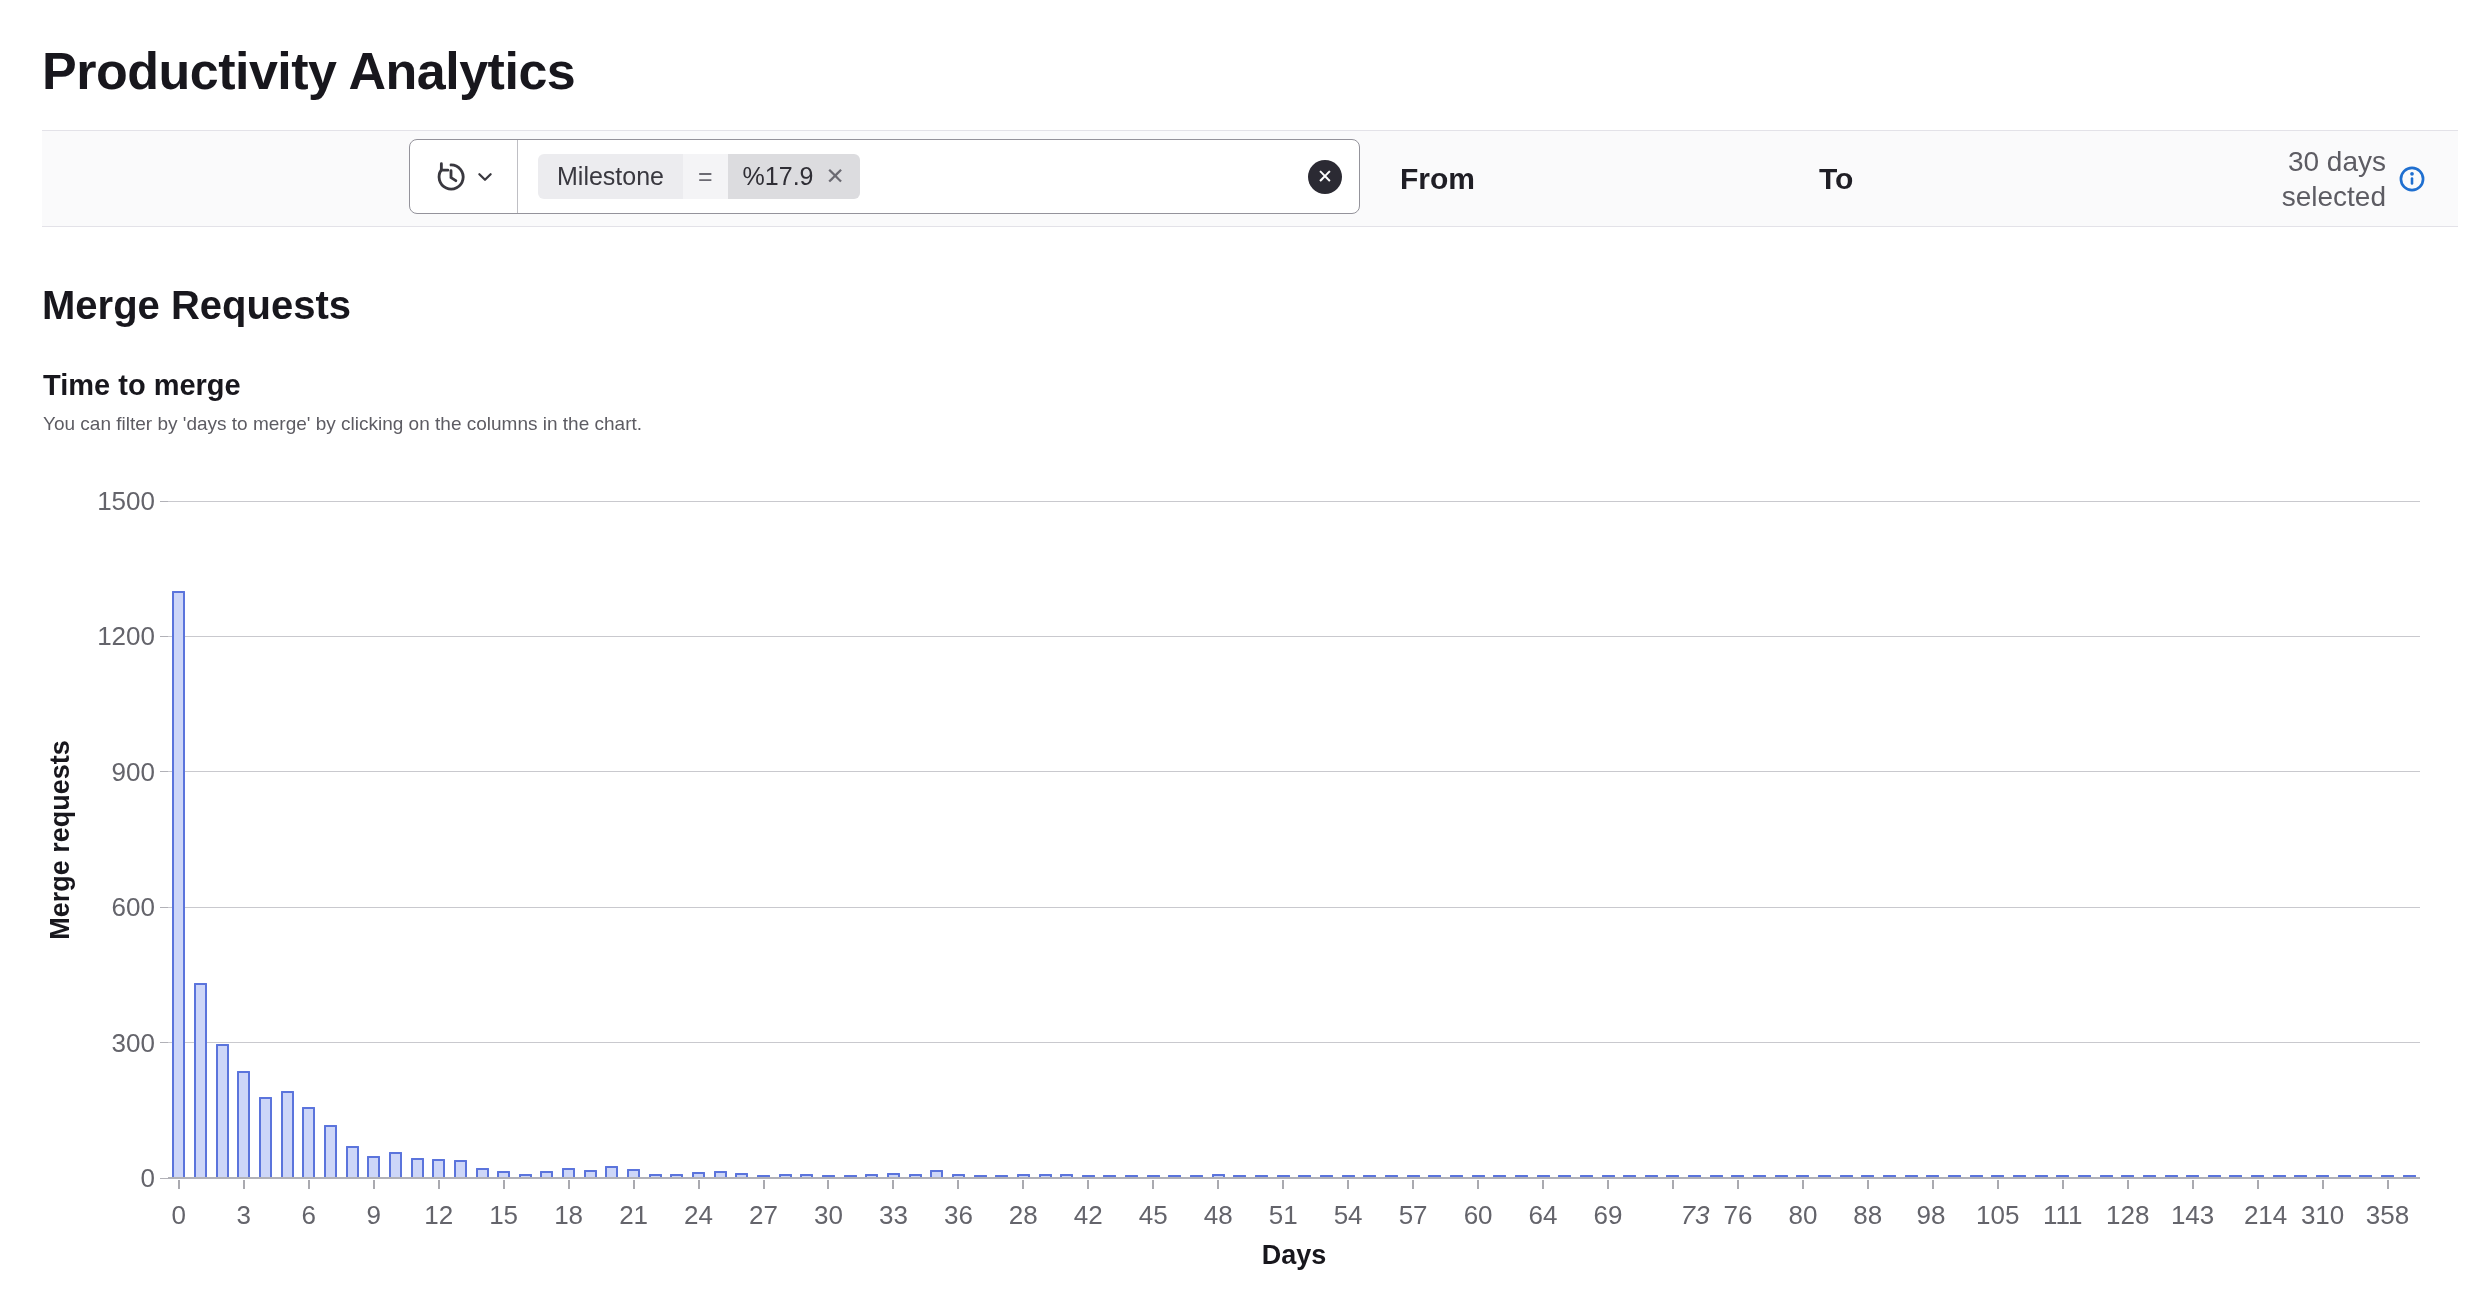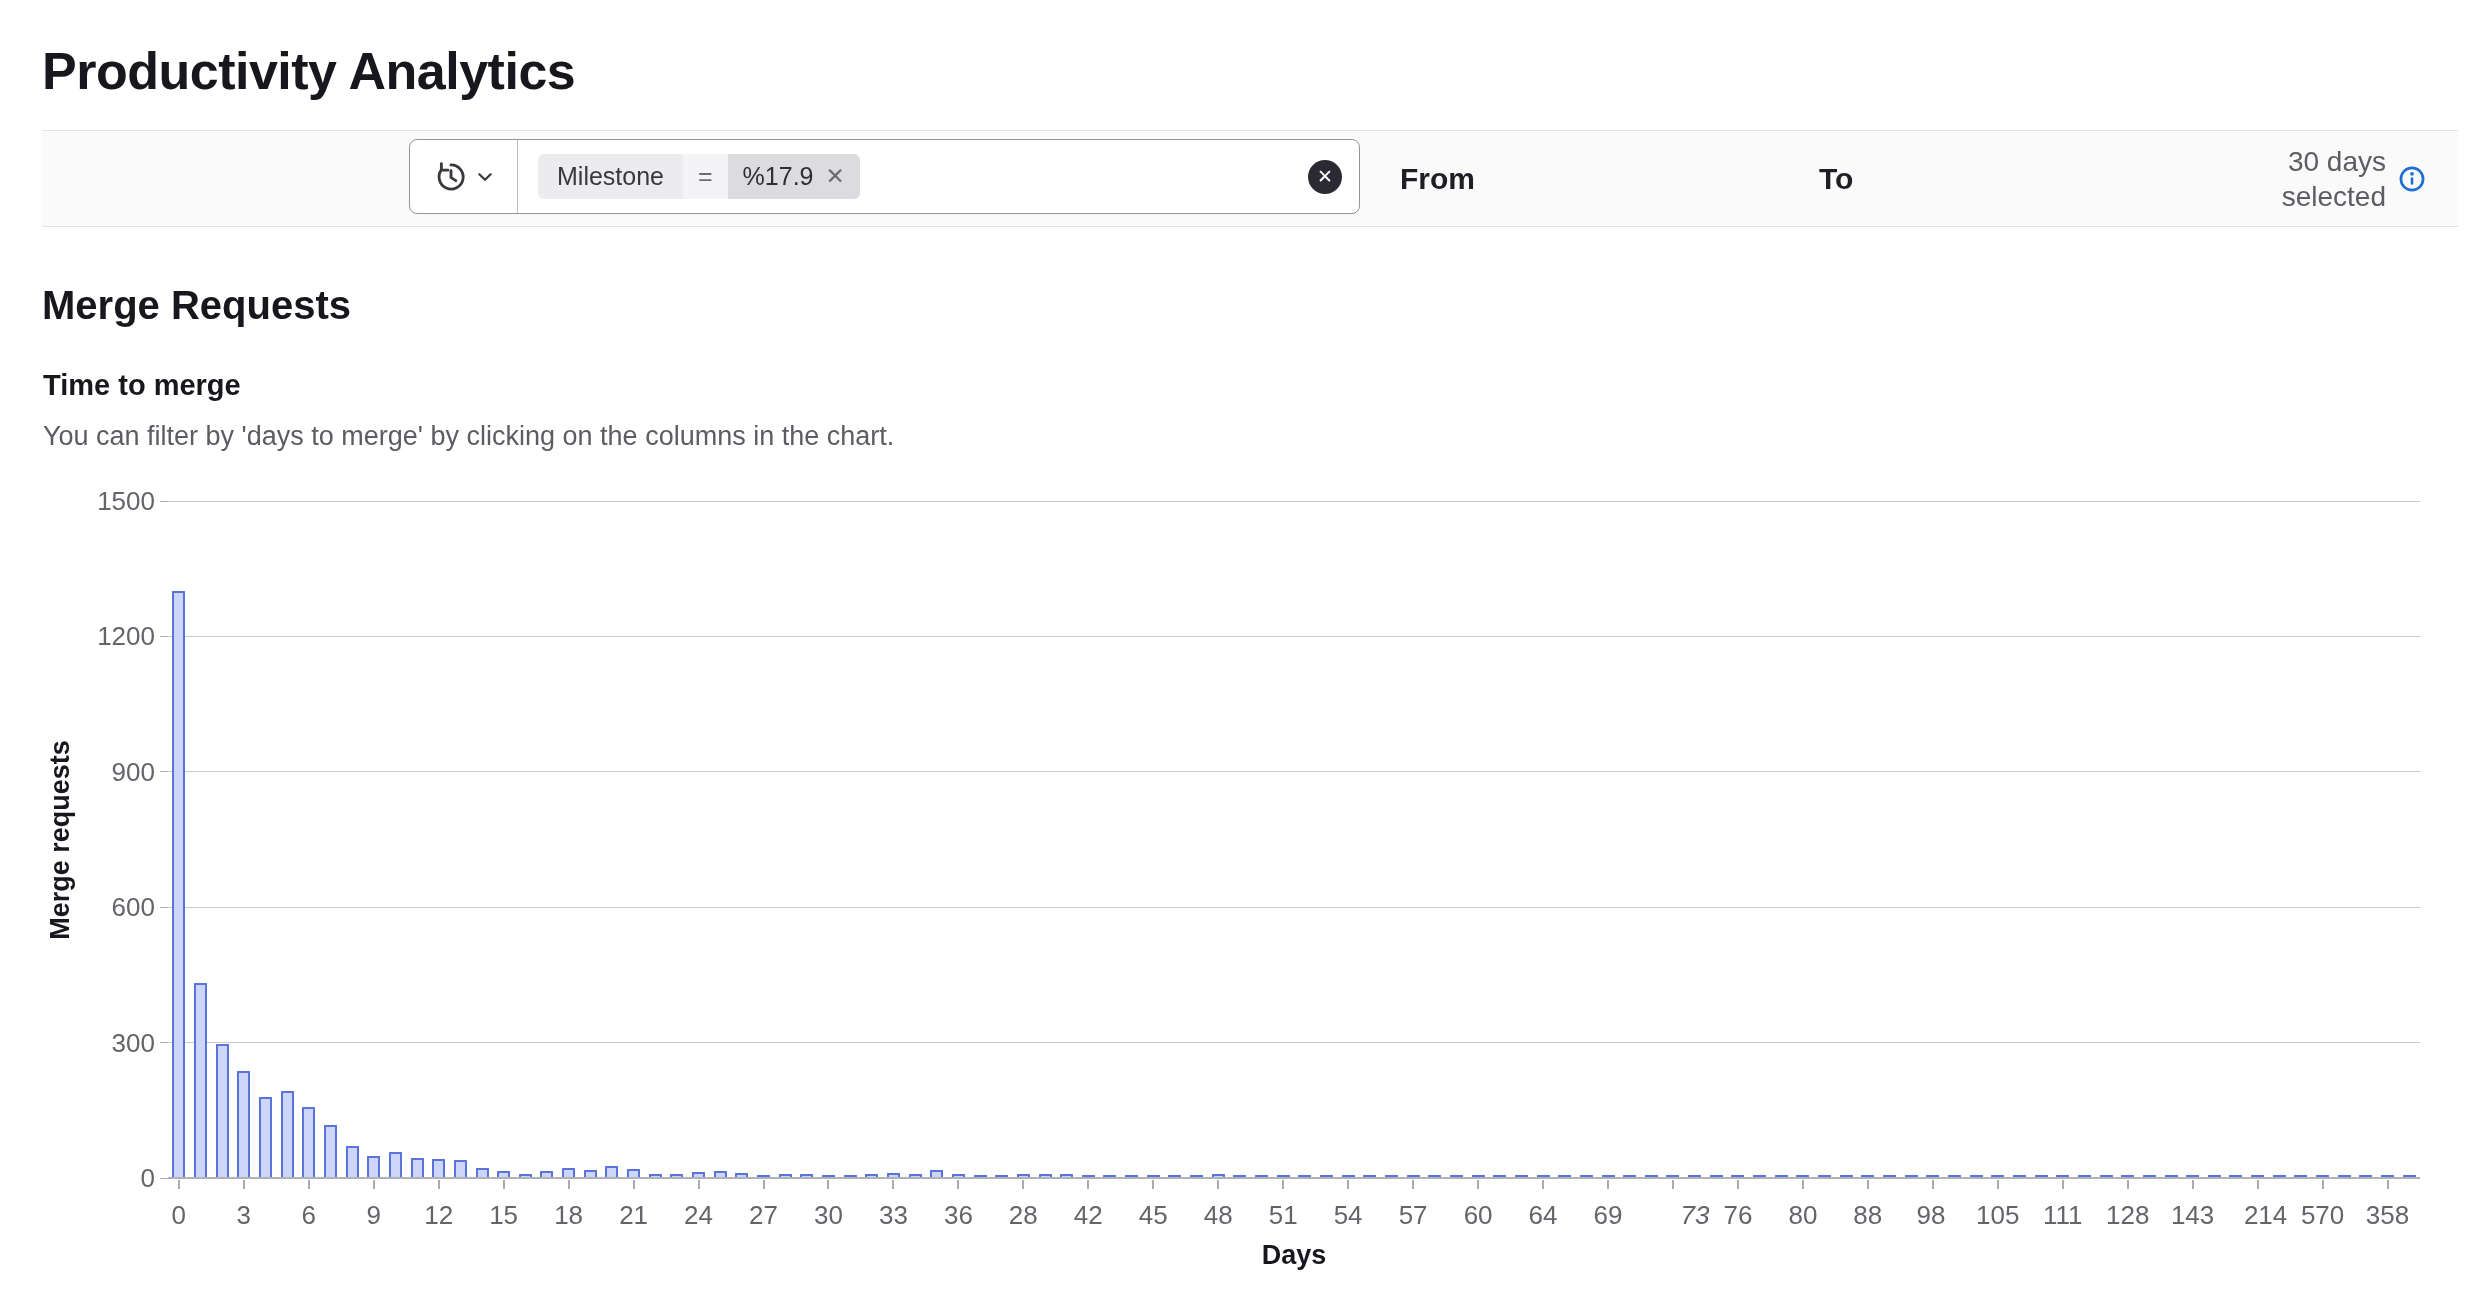--- a/index.html
+++ b/index.html
@@ -86,21 +86,21 @@
   .days-selected {
     position: absolute; right: 72px; top: 13px;
     width: 130px; text-align: right;
     font-size: 28px; line-height: 35px; color: #5d5c63;
   }
   .info-wrap { position: absolute; right: 32px; top: 34px; cursor: pointer; }
 
   
   .section-title { position: absolute; left: 42px; top: 250px; font-size: 40px; font-weight: 700; color: #18171d; }
   .sub-title     { position: absolute; left: 43px; top: 340px; font-size: 29px; font-weight: 700; color: #18171d; }
-  .description   { position: absolute; left: 43px; top: 394px; font-size: 27px; color: #5d5c63; }
+  .description   { position: absolute; left: 43px; top: 394px; font-size: 19px; color: #5d5c63; }
 
   
   #chart { position: absolute; left: 0; top: 0; width: 2484px; height: 1298px; }
   .y-axis-title {
     position: absolute; left: 60px; top: 840px;
     transform: translate(-50%, -50%) rotate(-90deg);
     white-space: nowrap; font-size: 27px; font-weight: 700; color: #18171d;
   }
   .gridline { position: absolute; left: 168px; width: 2252px; height: 1px; background: #c9c9ce; }
   .axis-line { position: absolute; left: 168px; width: 2252px; height: 2px; background: #b1b1b7; z-index: 3; }
@@ -369,16 +369,16 @@
     <div class="xtick-label" style="left: 1997.8px;">105</div>
     <div class="xtick-mark" style="left: 2062.7px;"></div>
     <div class="xtick-label" style="left: 2062.7px;">111</div>
     <div class="xtick-mark" style="left: 2127.7px;"></div>
     <div class="xtick-label" style="left: 2127.7px;">128</div>
     <div class="xtick-mark" style="left: 2192.6px;"></div>
     <div class="xtick-label" style="left: 2192.6px;">143</div>
     <div class="xtick-mark" style="left: 2257.6px;"></div>
     <div class="xtick-label" style="left: 2257.6px; margin-left: 8px;">214</div>
     <div class="xtick-mark" style="left: 2322.6px;"></div>
-    <div class="xtick-label" style="left: 2322.6px;">570</div>
+    <div class="xtick-label" style="left: 2322.6px;">310</div>
     <div class="xtick-mark" style="left: 2387.5px;"></div>
     <div class="xtick-label" style="left: 2387.5px;">358</div>
   </div>
 
 </body></html>

